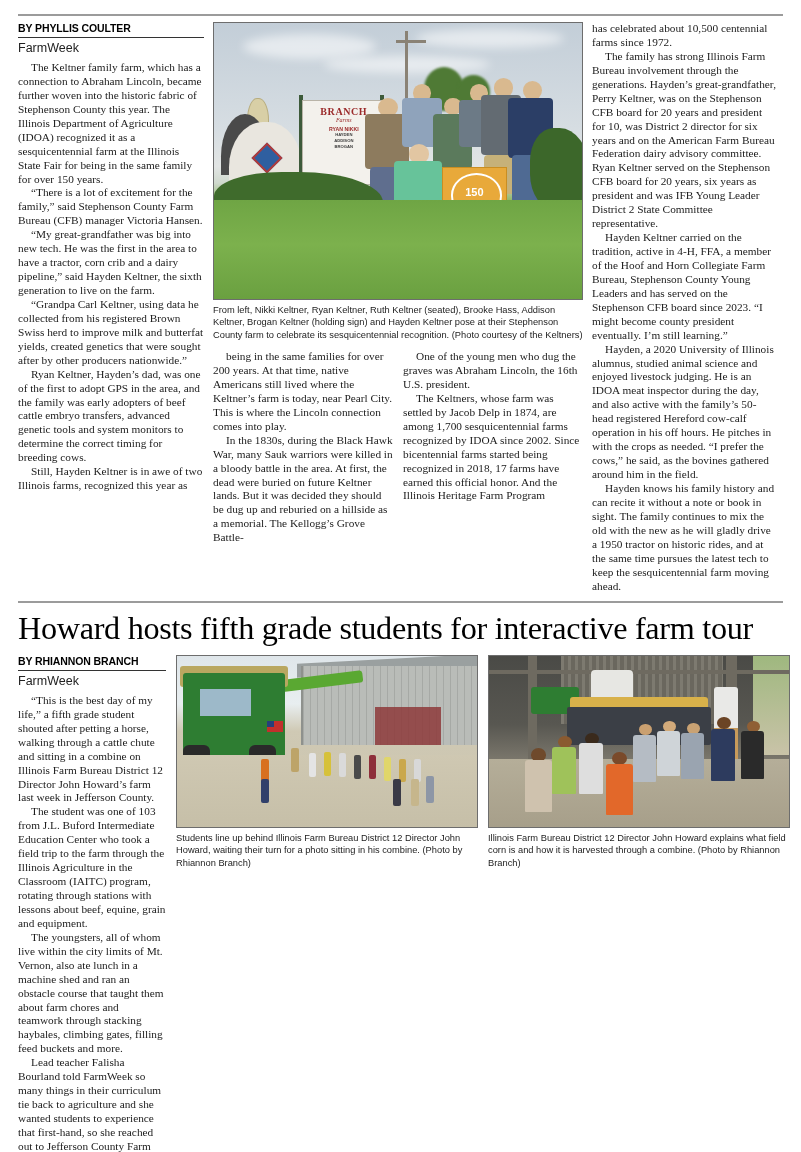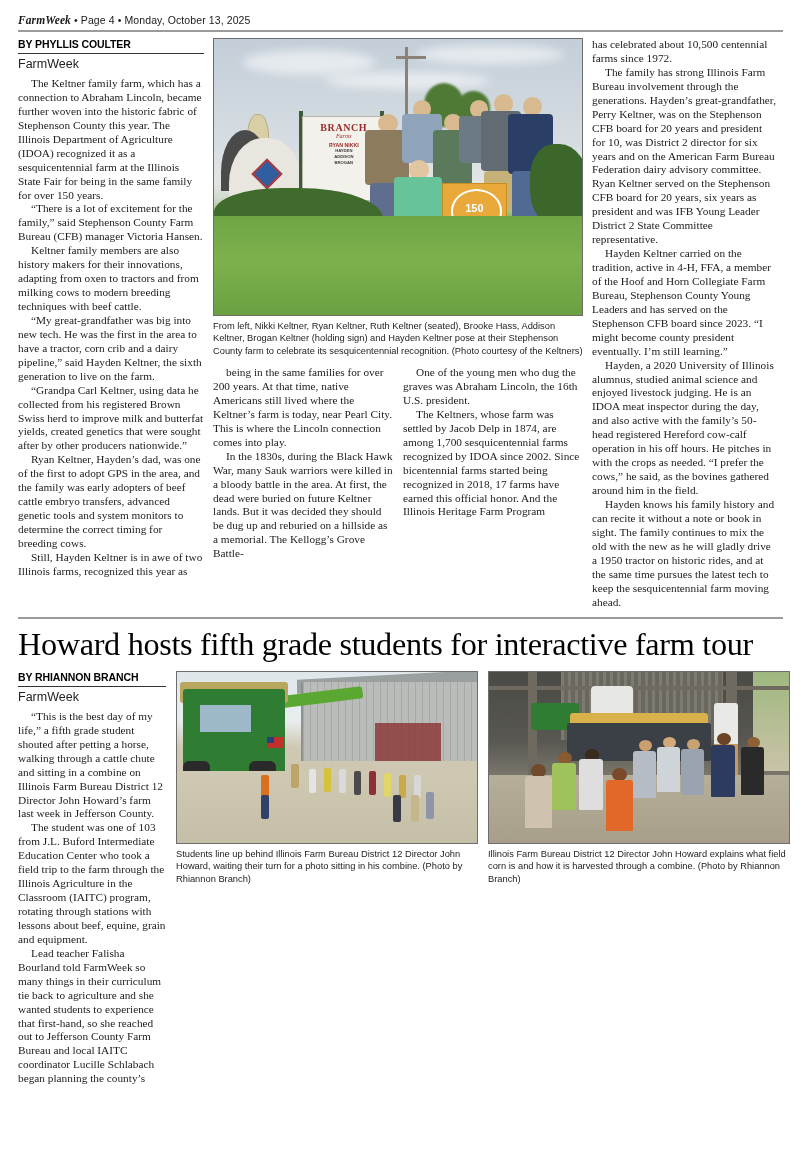--- a/index.html
+++ b/index.html
@@ -197,35 +197,31 @@
   .ph3 .outside { position:absolute; right:0; top:0; width:12%; height:58%; background: linear-gradient(#9fb87f, #c9c3a8); }
   .ph3 .floor { position:absolute; left:0; right:0; bottom:0; height:40%; background: linear-gradient(#b5ae99, #a79f8a); }
   .ph3 .kid { position:absolute; border-radius:3px 3px 1px 1px; }
   .ph3 .kidhead { position:absolute; border-radius:50%; }
 </style>
 </head>
 <body>
 
 <div class="page">
 
-  <div class="masthead">
-    <span class="brand">FarmWeek</span><span> • </span><span>Page 4</span><span> • </span><span>Monday, October 13, 2025</span>
-  </div>
   <div class="masthead-rule"></div>
 
 
   <div class="art1">
 
     <div class="leftcol col">
       <div class="byline-name">BY PHYLLIS COULTER</div>
       <div class="byline-rule"></div>
       <div class="byline-pub">FarmWeek</div>
       <p>The Keltner family farm, which has a connection to Abraham Lincoln, became further woven into the historic fabric of Stephenson County this year. The Illinois Department of Agriculture (IDOA) recognized it as a sesquicentennial farm at the Illinois State Fair for being in the same family for over 150 years.</p>
       <p>“There is a lot of excitement for the family,” said Stephenson County Farm Bureau (CFB) manager Victoria Hansen.</p>
-      <p>Keltner family members are also history makers for their innovations, adapting from oxen to tractors and from milking cows to modern breeding techniques with beef cattle.</p>
       <p>“My great-grandfather was big into new tech. He was the first in the area to have a tractor, corn crib and a dairy pipeline,” said Hayden Keltner, the sixth generation to live on the farm.</p>
       <p>“Grandpa Carl Keltner, using data he collected from his registered Brown Swiss herd to improve milk and butterfat yields, created genetics that were sought after by other producers nationwide.”</p>
       <p>Ryan Keltner, Hayden’s dad, was one of the first to adopt GPS in the area, and the family was early adopters of beef cattle embryo transfers, advanced genetic tools and system monitors to determine the correct timing for breeding cows.</p>
       <p>Still, Hayden Keltner is in awe of two Illinois farms, recognized this year as</p>
     </div>
 
     <div class="midblock">
       <div class="photo-frame" style="height:278px;">
         <div class="ph1">
           <div class="sky-cloud" style="left:8%; top:4%; width:36%; height:9%;"></div>
@@ -314,20 +310,21 @@
   <div class="art2">
     <h1 class="headline second">Howard hosts fifth grade students for interactive farm tour</h1>
 
     <div class="art2-top">
       <div class="leftcol col">
         <div class="byline-name">BY RHIANNON BRANCH</div>
         <div class="byline-rule"></div>
         <div class="byline-pub">FarmWeek</div>
         <p>“This is the best day of my life,” a fifth grade student shouted after petting a horse, walking through a cattle chute and sitting in a combine on Illinois Farm Bureau District 12 Director John Howard’s farm last week in Jefferson County.</p>
         <p>The student was one of 103 from J.L. Buford Intermediate Education Center who took a field trip to the farm through the Illinois Agriculture in the Classroom (IAITC) program, rotating through stations with lessons about beef, equine, grain and equipment.</p>
+        <p>The youngsters, all of whom live within the city limits of Mt. Vernon, also ate lunch in a machine shed and ran an obstacle course that taught them about farm chores and teamwork through stacking haybales, climbing gates, filling feed buckets and more.</p>
         <p>Lead teacher Falisha Bourland told FarmWeek so many things in their curriculum tie back to agriculture and she wanted students to experience that first-hand, so she reached out to Jefferson County Farm Bureau and local IAITC coordinator Lucille Schlabach began planning the county’s</p>
       </div>
 
       <div class="photos">
         <div class="photoblock">
           <div class="photo-frame" style="height:173px;">
             <div class="ph2">
               <div class="shed-roof"></div>
               <div class="shed"></div>
               <div class="shed-lines"></div>

